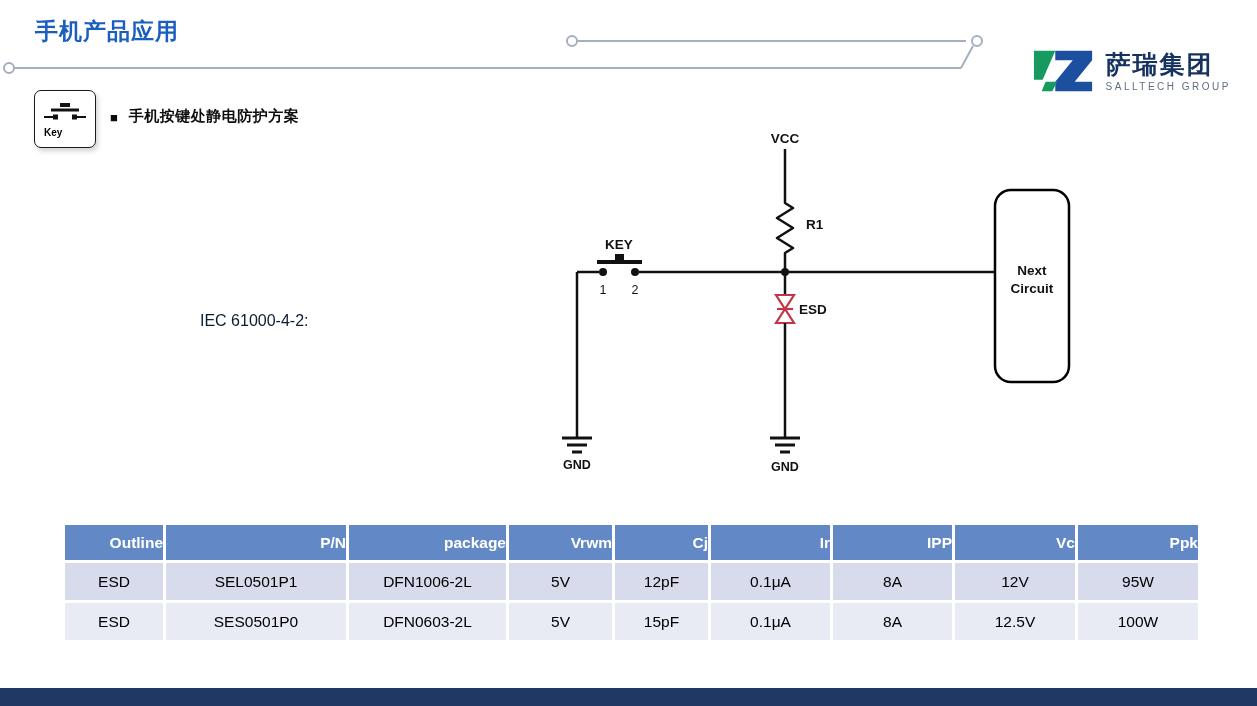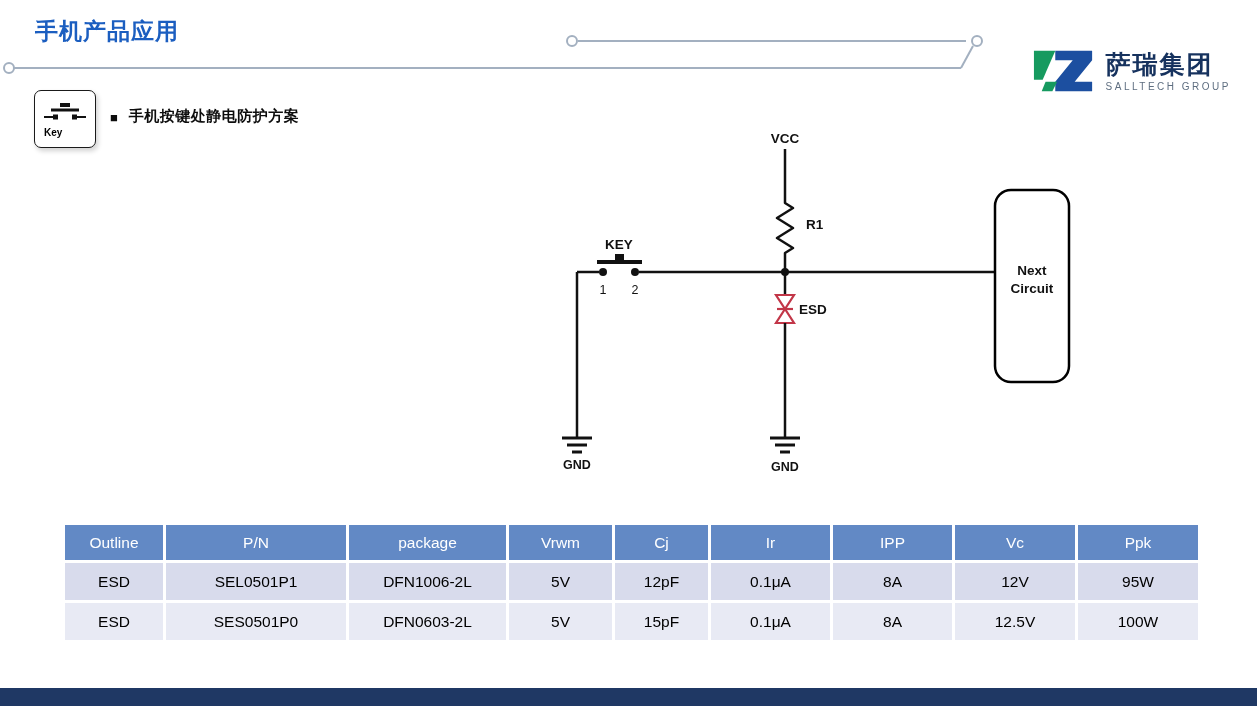--- a/index.html
+++ b/index.html
@@ -34,22 +34,22 @@
   .iec-note {
     position:absolute; left:200px; top:308px;
     font-size:16px; color:#0e1c30; line-height:26px;
   }
   .spec-table {
     position:absolute; left:62px; top:522px; width:1136px;
     border-collapse:collapse; table-layout:fixed;
     font-size:15.5px; text-align:center;
   }
   .spec-table th {
-    background:#6289c5; color:#ffffff; font-weight:normal;
-    height:38px; border:3px solid #ffffff;
+    background:#6289c5; color:#ffffff; font-weight:bold;
+    height:38px; border:3px solid #ffffff;text-align:right;
   }
   .spec-table td { height:40px; border:3px solid #ffffff; color:#000000; font-weight:normal; }
   .spec-table tbody tr:nth-child(1) td { background:#d8dbec; }
   .spec-table tbody tr:nth-child(2) td { background:#e8eaf4; }
   .footer-bar { position:absolute; left:0; bottom:0; width:1257px; height:18px; background:#1f3864; }
   svg text { font-family:"Liberation Sans", sans-serif; }
 </style>
 </head>
 <body>
 
@@ -136,20 +136,21 @@
       <line x1="600" y1="327" x2="610" y2="327" stroke="#111111" stroke-width="3"></line>
     </g>
     <text x="605" y="346" text-anchor="middle" font-size="12.5" font-weight="bold" fill="#111111">GND</text>
 
     <rect x="815" y="65" width="74" height="192" rx="16" ry="16" fill="#ffffff" stroke="#000000" stroke-width="2.5"></rect>
     <text x="852" y="150" text-anchor="middle" font-size="13.5" font-weight="bold" fill="#111111">Next</text>
     <text x="852" y="168" text-anchor="middle" font-size="13.5" font-weight="bold" fill="#111111">Circuit</text>
   </svg>
 
   <div class="iec-note">
+    <div>IEC 61000-4-2:</div>
   </div>
 
   <table class="spec-table">
     <colgroup>
       <col style="width:101px">
         <col style="width:183px">
         <col style="width:160px">
       <col style="width:106px">
         <col style="width:96px">
         <col style="width:122px">

